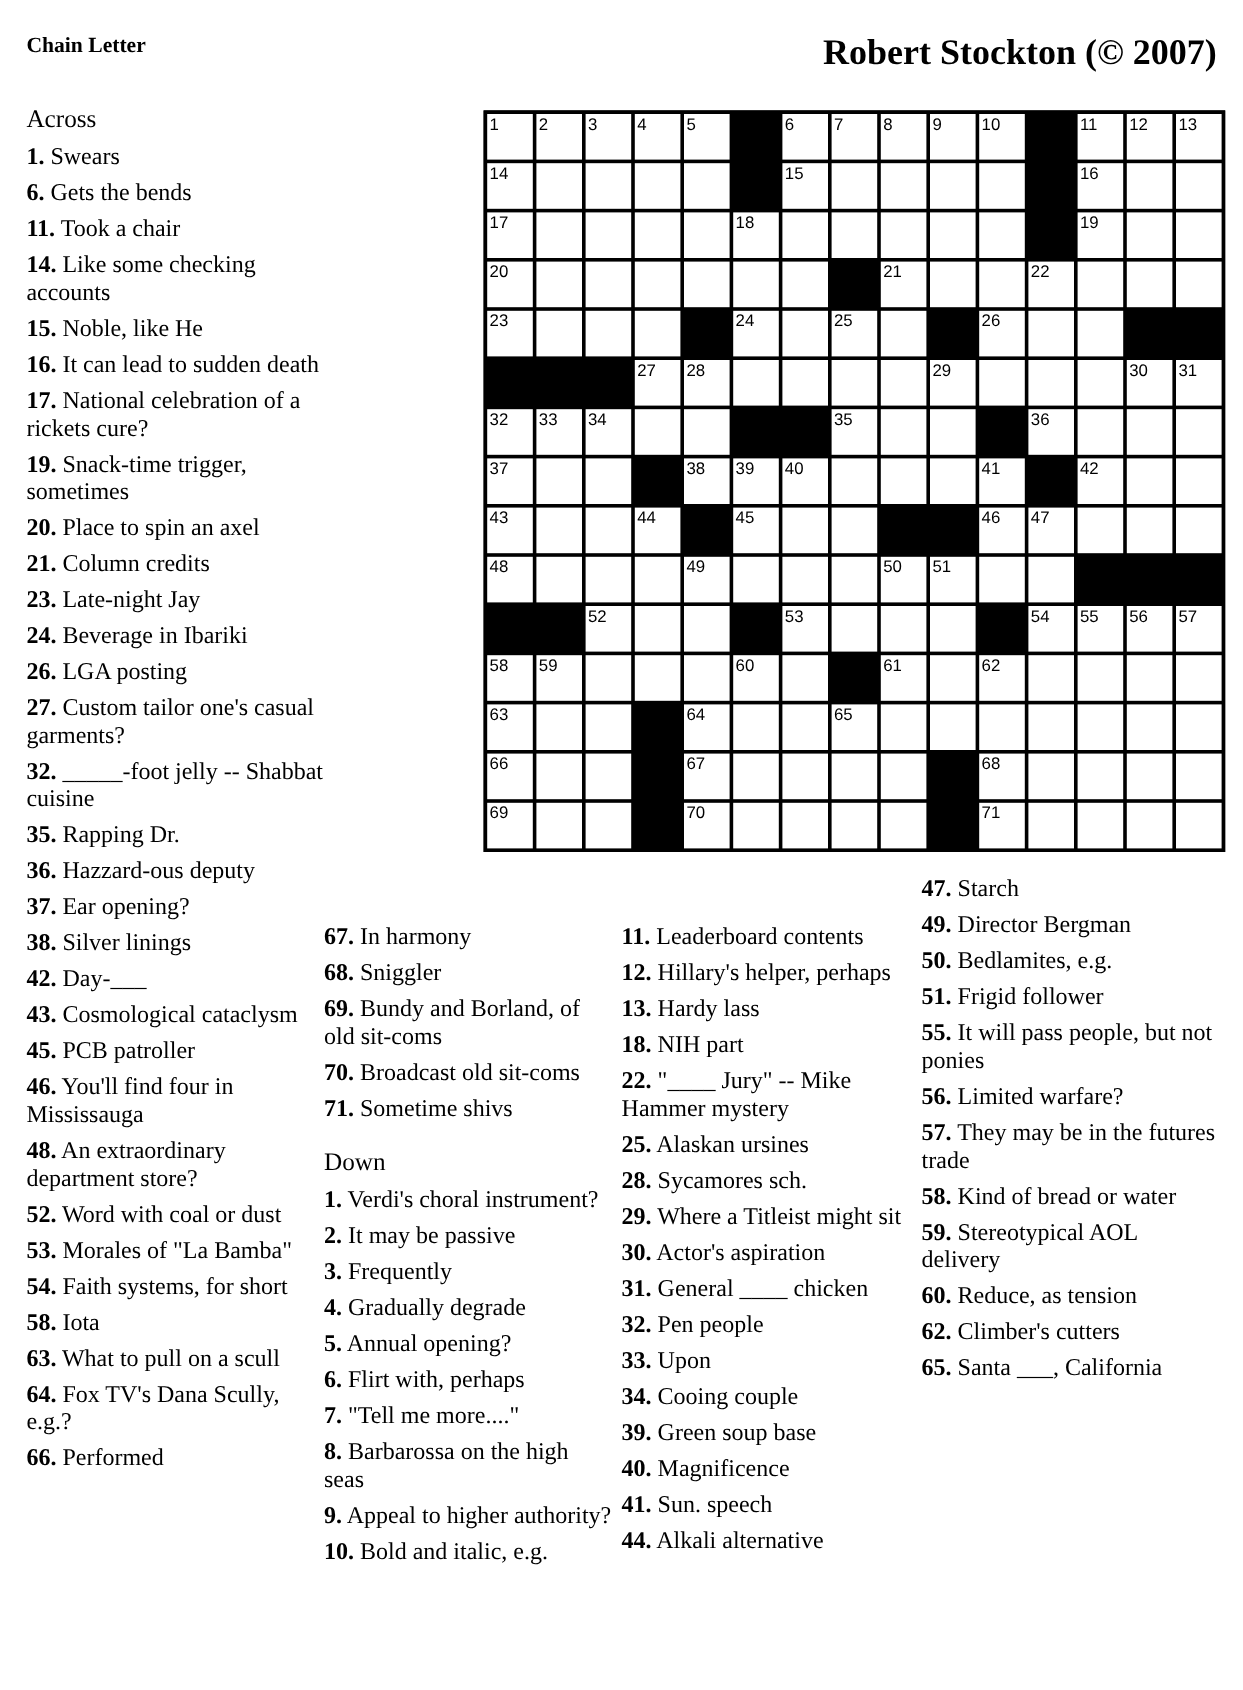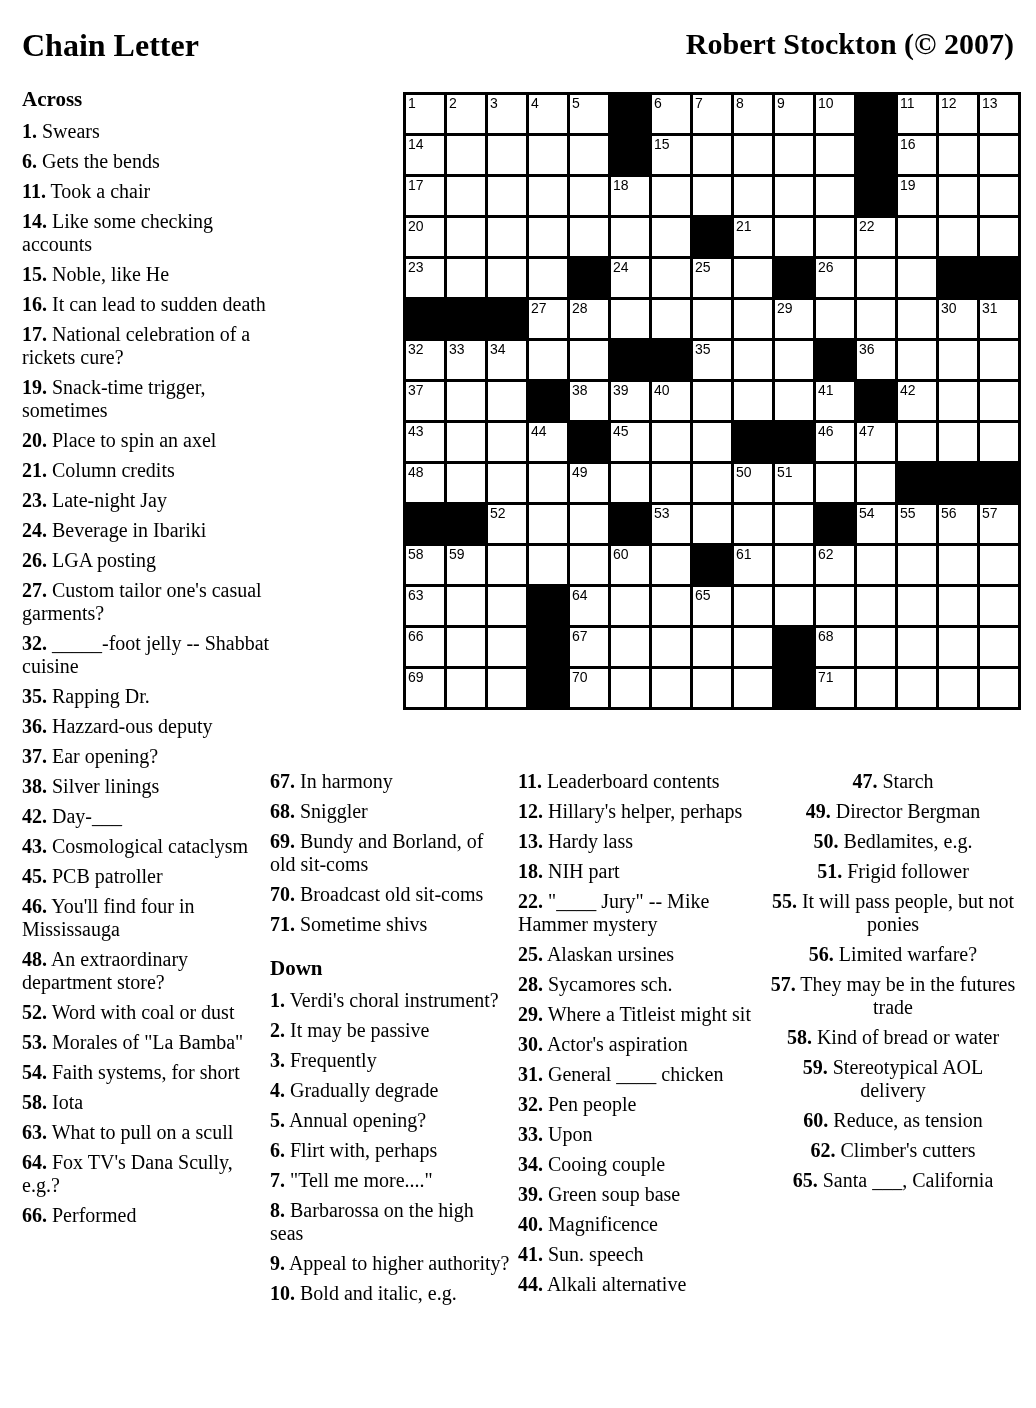--- a/index.html
+++ b/index.html
@@ -1,39 +1,39 @@
 <!DOCTYPE html>
 <html><head>
 <meta charset="utf-8">
 <style>
   html,body{margin:0;padding:0;background:#fff;}
   #page{position:relative;width:1036px;height:1408px;background:#ffffff;color:#000;
         font-family:"Liberation Serif", serif;overflow:hidden;}
-  .title{position:absolute;left:22px;top:27px;font-size:32px;font-weight:bold;}
+  .title{position:absolute;left:22px;top:27px;font-size:18px;font-weight:bold;}
   .author{position:absolute;right:22px;top:27px;font-size:30px;font-weight:bold;}
 
   
   #grid{position:absolute;left:403px;top:92px;
         display:grid;grid-template-columns:repeat(15,38px);grid-template-rows:repeat(15,38px);
         gap:3px;background:#000;border:3px solid #000;}
   .cell{background:#fff;position:relative;}
   .cell.black{background:#000;}
   .num{position:absolute;left:2px;top:0px;font-family:"Liberation Sans",sans-serif;
        font-size:14px;line-height:16px;color:#000;}
 
   
   .clue-col{position:absolute;font-size:20px;line-height:23px;}
-  .clue-header{font-size:21px;font-weight:bold;margin-bottom:9px;}
+  .clue-header{font-size:21px;font-weight:normal;margin-bottom:9px;}
   .down-header{margin-top:21px;}
   .clue{margin-bottom:7px;}
   .clue b{font-weight:bold;}
   #col1{left:22px;top:88px;width:248px;}
   #col2{left:270px;top:770px;width:240px;}
   #col3{left:518px;top:770px;width:244px;}
-  #col4{left:768px;top:770px;width:250px;text-align:center;}
+  #col4{left:768px;top:730px;width:250px;}
 </style>
 </head>
 <body>
 
 <div id="page">
 
   <div class="title">Chain Letter</div>
   <div class="author">Robert Stockton (© 2007)</div>
 
   <div id="grid">

